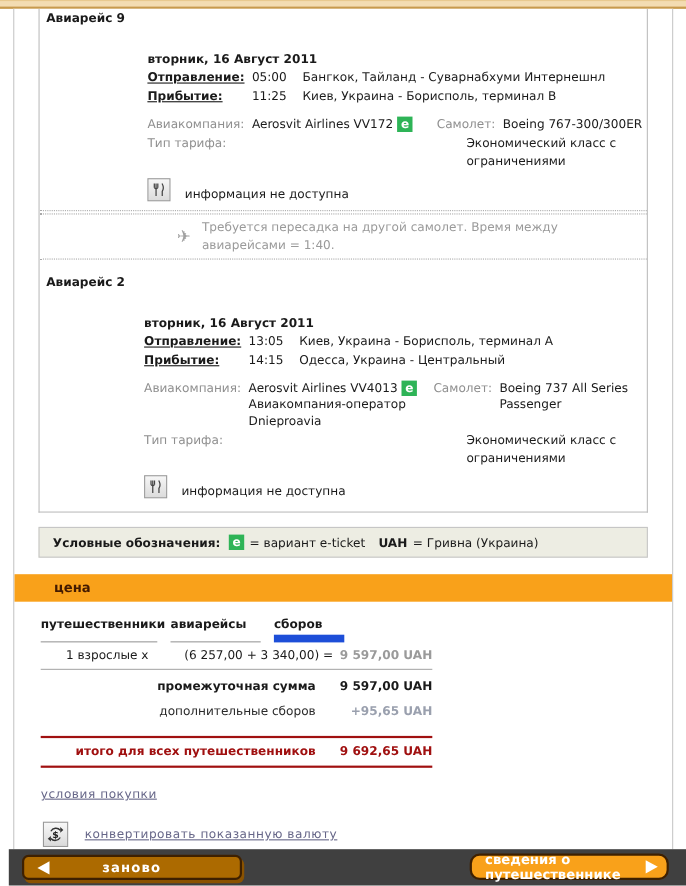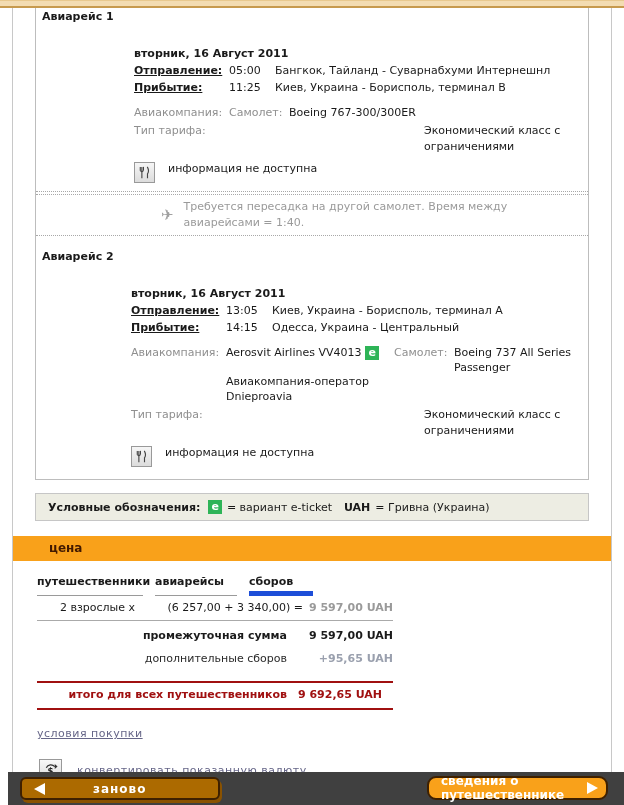--- a/index.html
+++ b/index.html
@@ -33,28 +33,28 @@
   .f-lbl { width:95px; font-weight:bold;text-decoration:underline; }
   .f-time { width:46px; }
   .f-place { flex:1; }
   .airline-grid { display:flex; margin-top:9px; line-height:15px; }
   .g-lbl { width:95px; color:#8F8F8F; }
   .g-lbl2 { width:60px; color:#8F8F8F; }
   .airline-cell { width:168px; }
   .aircraft-cell { flex:1; }
   .aircraft-cell.narrow { flex:none; width:130px; }
   .nowrap { white-space:nowrap; }
-  .operator-note { margin-top:14px; width:150px; line-height:15px; }
+  .operator-note { width:150px; line-height:15px; }
   .badge {
     display:inline-block; background:#2EB457; color:#fff; font-weight:bold;
     font-size:11px; line-height:14px; padding:0 3px; margin-left:4px;
   }
   .fare-grid { display:flex; margin-top:3px; line-height:16px;justify-content:space-between; }
   .fare-val { width:160px; }
-  .meal-row { display:flex; align-items:flex-start; margin-top:7px; margin-left:0; gap:13px; }
+  .meal-row { display:flex; align-items:flex-end; margin-top:7px; margin-left:0; gap:13px; }
   .meal-icon {
     width:21px; height:21px; border:1px solid #999;
     background:linear-gradient(#f6f6f6,#dcdcdc);
     display:flex; align-items:center; justify-content:center;
   }
   .transfer {
     border-top:1px dotted #A8A8A8; border-bottom:1px dotted #A8A8A8;
     margin-top:2px; padding:4px 8px 4px 125px; color:#9a9a9a;
     display:flex; align-items:center; gap:10px; line-height:16px;
   }
@@ -71,36 +71,36 @@
   .band {
     margin-top:15px; height:25px; line-height:25px;
     background:#F9A11A; color:#431A00; font-weight:bold; font-size:12px;
     padding-left:36px;
   }
   
   .price-wrap { margin:14px 0 0 24px; width:356px; }
   .pt-head { display:flex; font-weight:bold; }
   .pt-head .c1 { width:106px; border-bottom:1px solid #9a9a9a; padding-bottom:3px; margin-right:12px; }
   .pt-head .c2 { width:82px;  border-bottom:1px solid #9a9a9a; padding-bottom:3px; margin-right:12px; }
-  .pt-head .c3 { width:64px;  border-bottom:5px solid #1d4ed8; padding-bottom:3px; }
+  .pt-head .c3 { width:64px;  border-bottom:7px solid #1d4ed8; padding-bottom:3px; }
   .pt-row1 { display:flex; margin-top:4px; padding-bottom:4px; border-bottom:1px solid #aaa; line-height:16px; }
   .pt-row1 .trav { width:106px; text-align:right; padding-right:8px; }
   .pt-row1 .calc { flex:1; text-align:right; }
   .pt-row1 .amt  { margin-left:6px; color:#9a9a9a; font-weight:bold; }
   .pt-line { display:flex; justify-content:flex-end; margin-top:6px; line-height:17px; }
   .pt-line .lbl { font-weight:bold; }
   .pt-line .val { width:106px; text-align:right; font-weight:bold; }
   .pt-line.extra .lbl { font-weight:normal; color:#2a2a2a; }
   .pt-line.extra .val { color:#9AA0AE; }
   .pt-total {
     margin-top:14px; border-top:2px solid #A01010; border-bottom:2px solid #A01010;
     padding:4px 0 5px; display:flex; justify-content:flex-end;
     color:#A01010; font-weight:bold; line-height:16px;
   }
-  .pt-total .val { width:106px; text-align:center; }
+  .pt-total .val { width:106px; text-align:right; }
   a.link { color:#666688; letter-spacing:0.5px; text-decoration:underline; cursor:pointer; }
   .terms-row { margin:17px 0 0 24px; }
   .convert-row { margin:19px 0 0 26px; display:flex; align-items:center; gap:15px; }
   .conv-icon {
     width:23px; height:23px; border:1px solid #999;
     background:linear-gradient(#f8f8f8,#dadada);
     display:flex; align-items:center; justify-content:center; cursor:pointer;
   }
   
   .notes-list { margin:14px 22px 0 26px; }
@@ -129,35 +129,36 @@
 </head>
 <body>
 
 <div class="top-strip"></div>
 
 <div class="page">
 
   <div class="itin">
 
     <div class="flight first">
-      <div class="flight-label">Авиарейс 1</div>
+      <div class="flight-label">Авиарейс 9</div>
       <div class="flight-details">
         <div class="f-date">вторник, 16 Август 2011</div>
         <div class="f-row">
           <span class="f-lbl">Отправление:</span>
           <span class="f-time">05:00</span>
           <span class="f-place">Бангкок, Тайланд - Суварнабхуми Интернешнл</span>
         </div>
         <div class="f-row">
           <span class="f-lbl">Прибытие:</span>
           <span class="f-time">11:25</span>
           <span class="f-place">Киев, Украина - Борисполь, терминал B</span>
         </div>
         <div class="airline-grid">
           <span class="g-lbl">Авиакомпания:</span>
+          <span class="airline-cell"><span>Aerosvit Airlines VV172</span><span class="badge">e</span></span>
           <span class="g-lbl2">Самолет:</span>
           <span class="aircraft-cell nowrap">Boeing 767-300/300ER</span>
         </div>
         <div class="fare-grid">
           <span class="g-lbl">Тип тарифа:</span>
           <span class="fare-val">Экономический класс с ограничениями</span>
         </div>
         <div class="meal-row">
           <span class="meal-icon">
             <svg width="15" height="15" viewBox="0 0 16 16">
@@ -235,21 +236,21 @@
 
   <div class="band">цена</div>
 
   <div class="price-wrap">
     <div class="pt-head">
       <span class="c1">путешественники</span>
       <span class="c2">авиарейсы</span>
       <span class="c3">сборов</span>
     </div>
     <div class="pt-row1">
-      <span class="trav">2 взрослые x</span>
+      <span class="trav">1 взрослые x</span>
       <span class="calc">(6 257,00 + 3 340,00) =</span>
       <span class="amt">9 597,00 UAH</span>
     </div>
     <div class="pt-line">
       <span class="lbl">промежуточная сумма</span>
       <span class="val">9 597,00 UAH</span>
     </div>
     <div class="pt-line extra">
       <span class="lbl">дополнительные сборов</span>
       <span class="val">+95,65 UAH</span>

